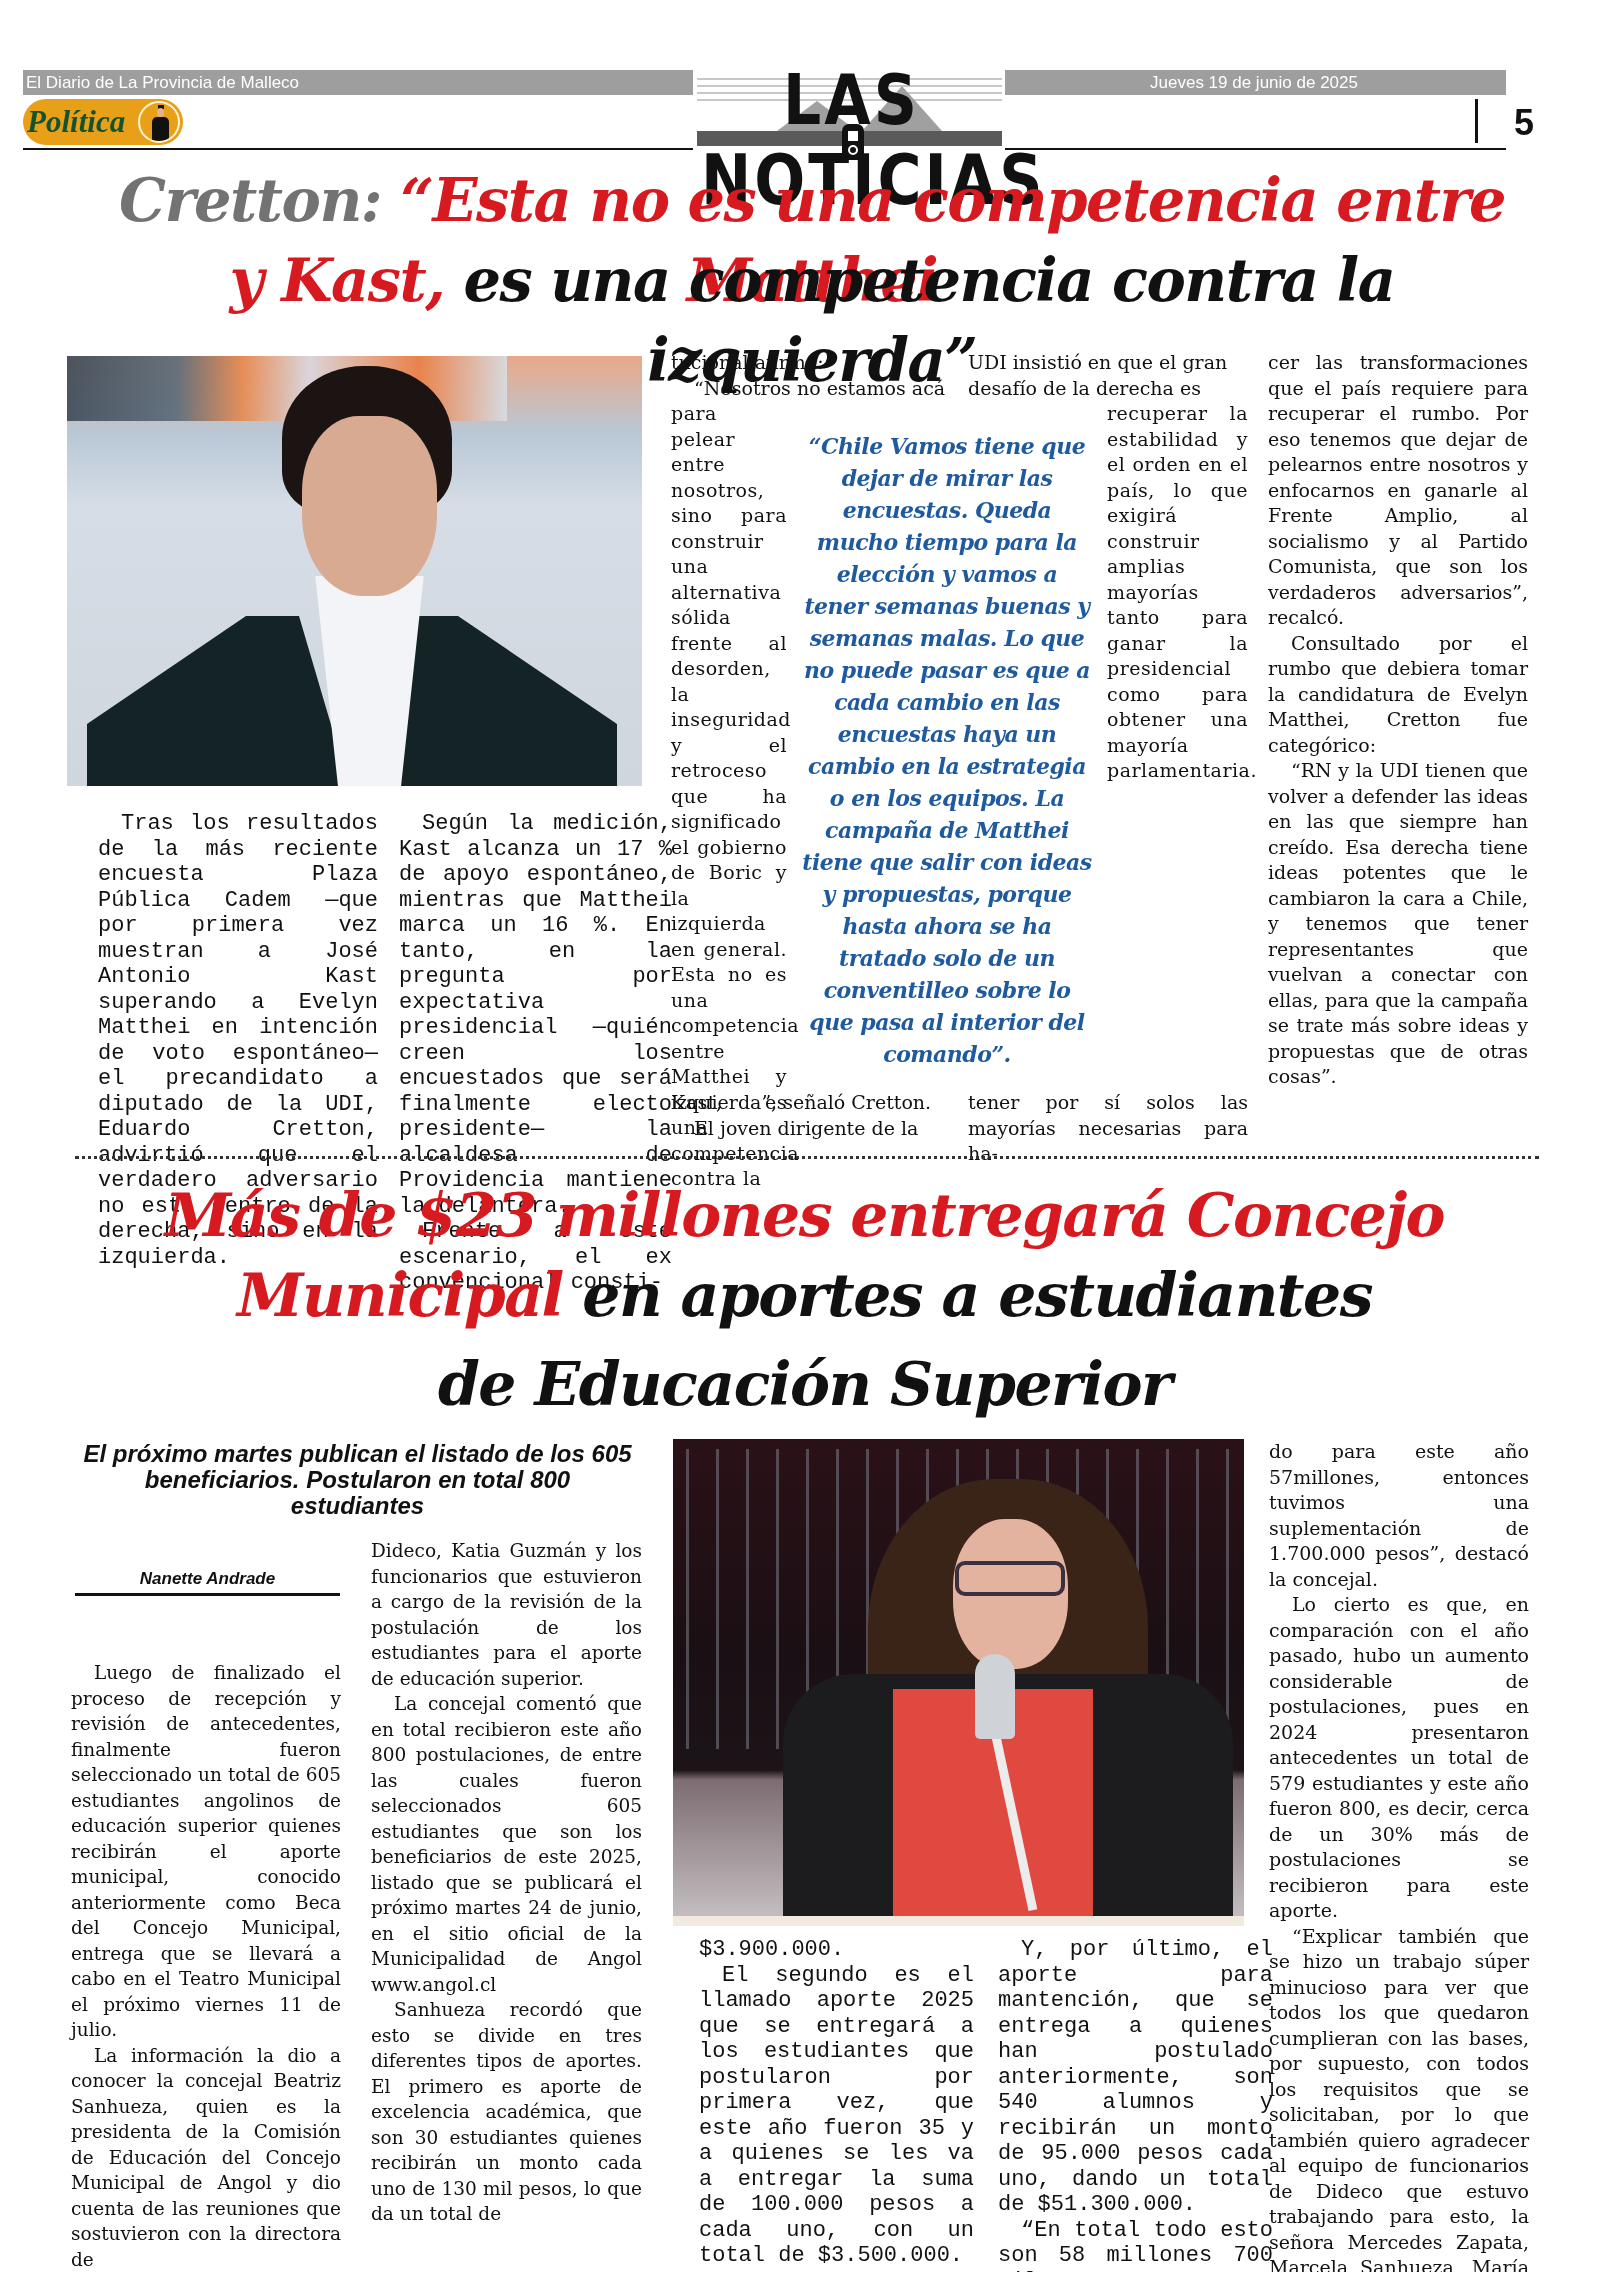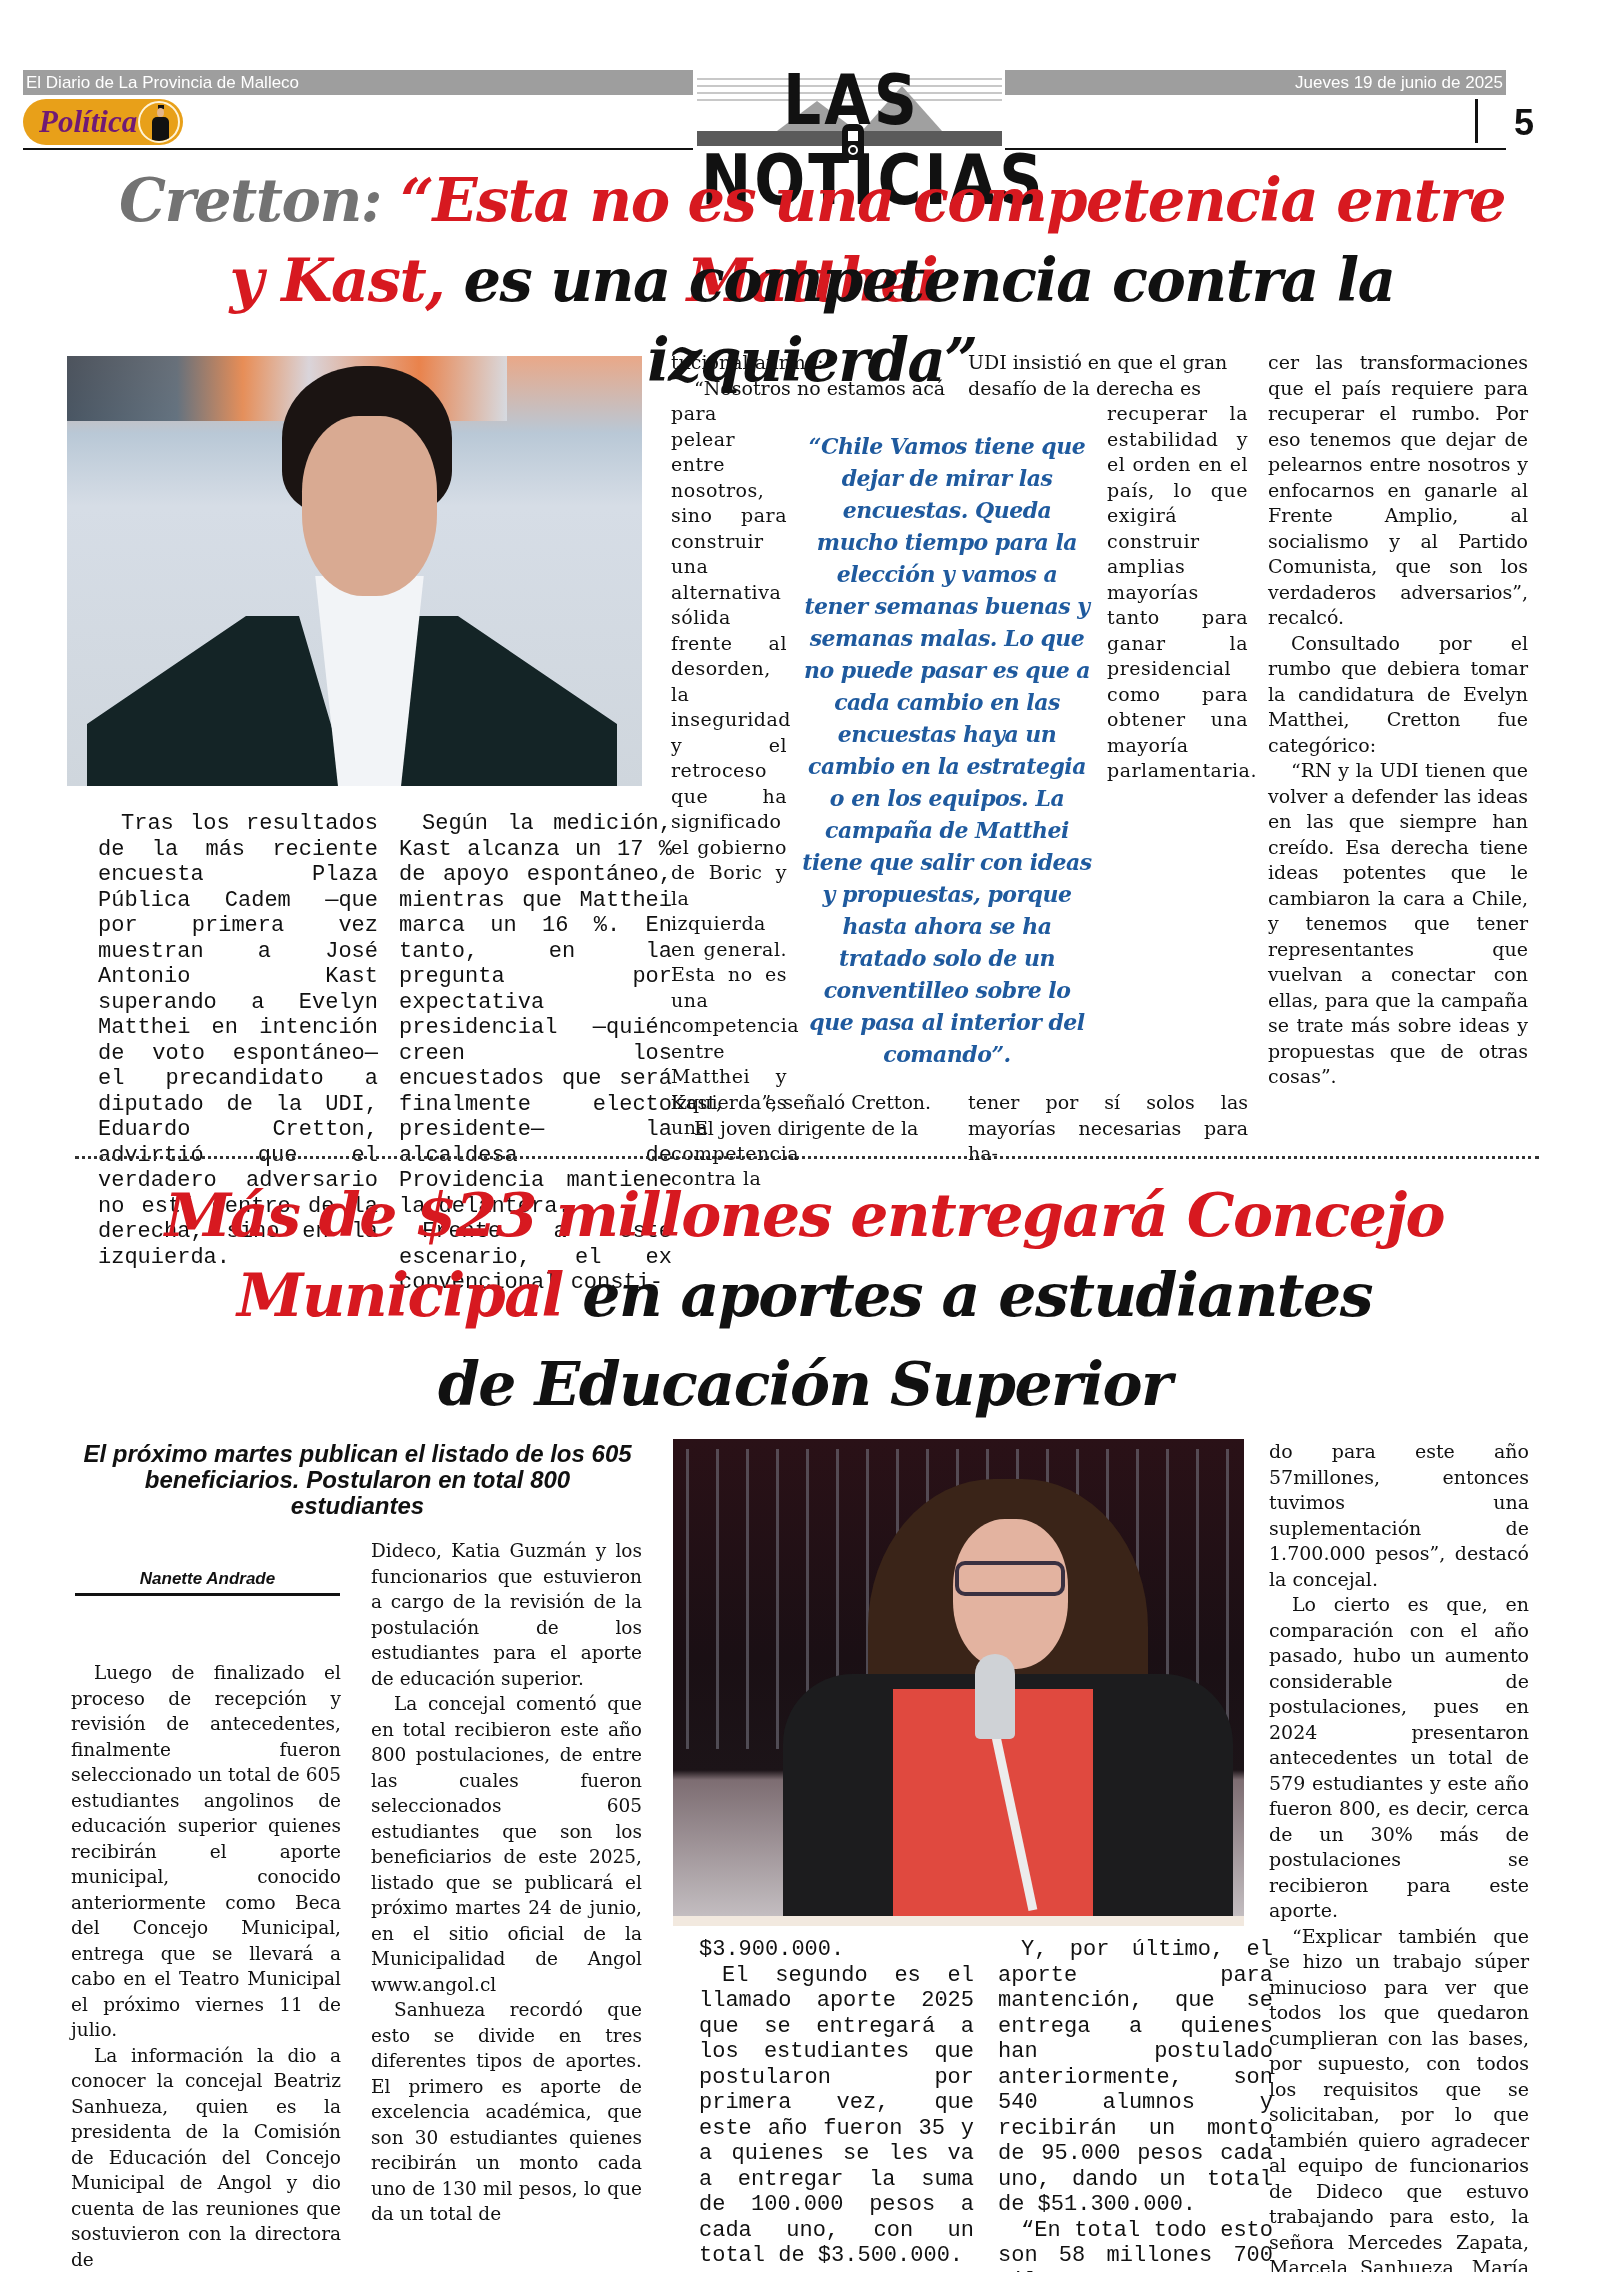--- a/index.html
+++ b/index.html
@@ -3,25 +3,25 @@
 <meta charset="utf-8">
 <style>
   * { box-sizing: border-box; margin: 0; padding: 0; }
   html, body { width: 1623px; height: 2273px; background: #ffffff; overflow: hidden; }
   body { position: relative; font-family: "DejaVu Serif", serif; color: #111; }
 
   
   .top-bar { position: absolute; top: 70px; height: 25px; background: #9e9e9e; color: #fff;
              font-family: "Liberation Sans", sans-serif; font-size: 17px; line-height: 25px; }
   #bar-left { left: 23px; width: 670px; padding-left: 3px; }
-  #bar-right { left: 1005px; width: 501px; text-align: right; padding-right: 3px; }
+  #bar-right { left: 1005px; width: 501px; text-align: center; padding-right: 3px; }
   .section-pill { position: absolute; left: 23px; top: 99px; width: 160px; height: 46px;
                   background: #e8a019; border-radius: 23px; display: flex; align-items: center; }
   .section-pill .label { font-family: "Liberation Serif", serif; font-weight: bold; font-style: italic;
-                  font-size: 31px; margin-left: 16px; color: #701a75; text-align: right; }
+                  font-size: 31px; margin-left: 4px; color: #14532d; text-align: right; }
   .section-pill .avatar { position: absolute; right: 3px; top: 2px; width: 42px; height: 42px;
                   border-radius: 50%; background: #e8a019; border: 2px solid #fff4d8; overflow: hidden; }
   .avatar .head { position: absolute; left: 17px; top: 5px; width: 7px; height: 9px; background: #e3b58a; border-radius: 50%; }
   .avatar .hat { position: absolute; left: 17.5px; top: 2px; width: 6px; height: 4px; background: #111; }
   .avatar .body { position: absolute; left: 12px; top: 14px; width: 17px; height: 28px; background: #111; border-radius: 5px 5px 0 0; }
   .rule-top { position: absolute; top: 148px; height: 2px; background: #111; }
   #rule-left { left: 23px; width: 670px; }
   #rule-right { left: 1005px; width: 501px; }
 
   .logo { position: absolute; left: 697px; top: 65px; width: 305px; height: 95px; }

